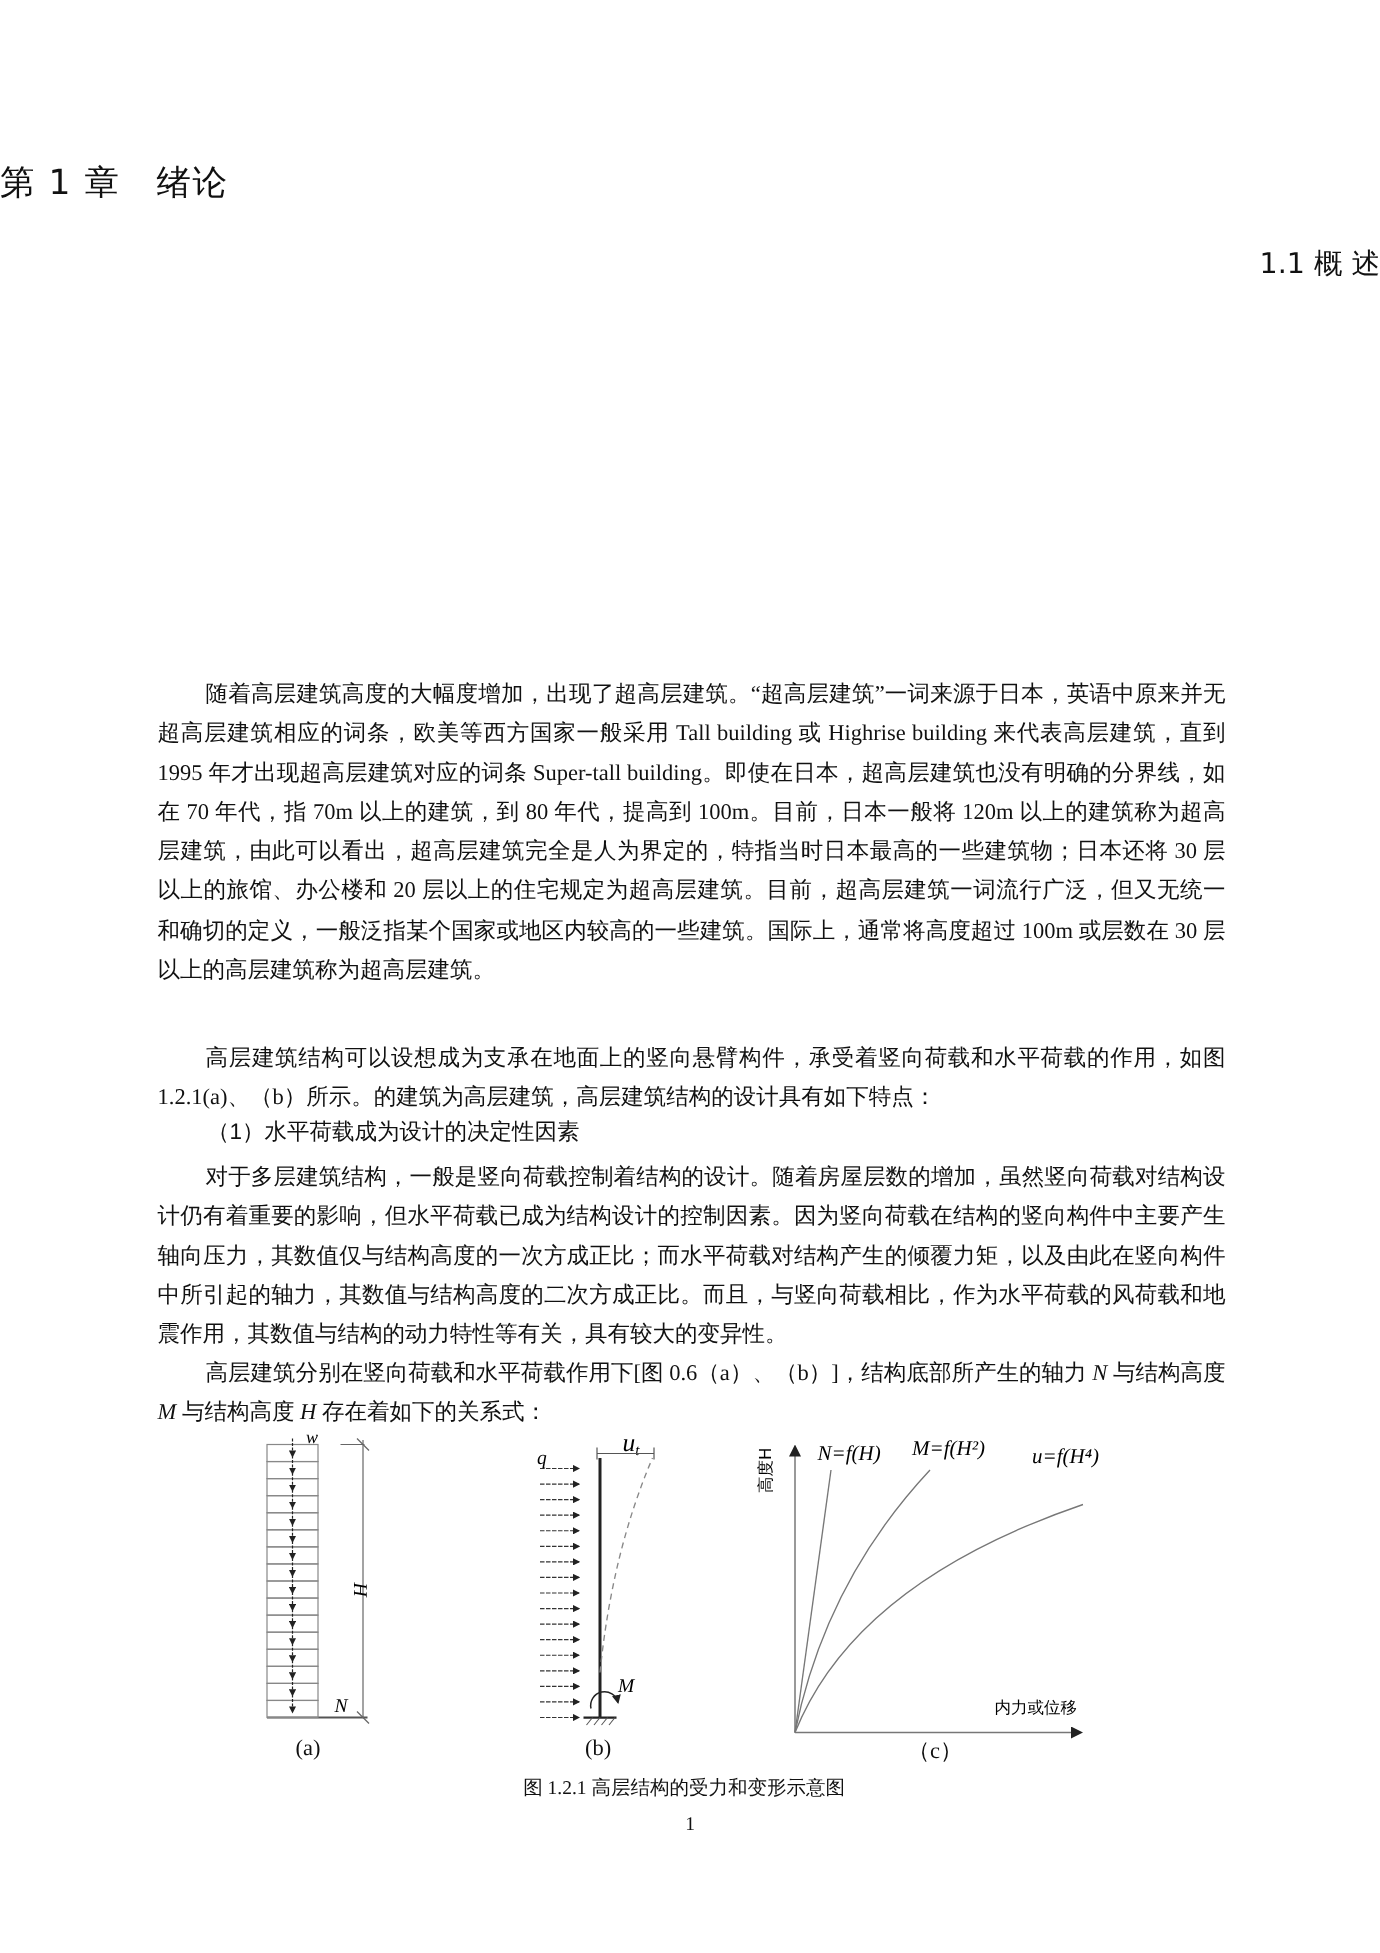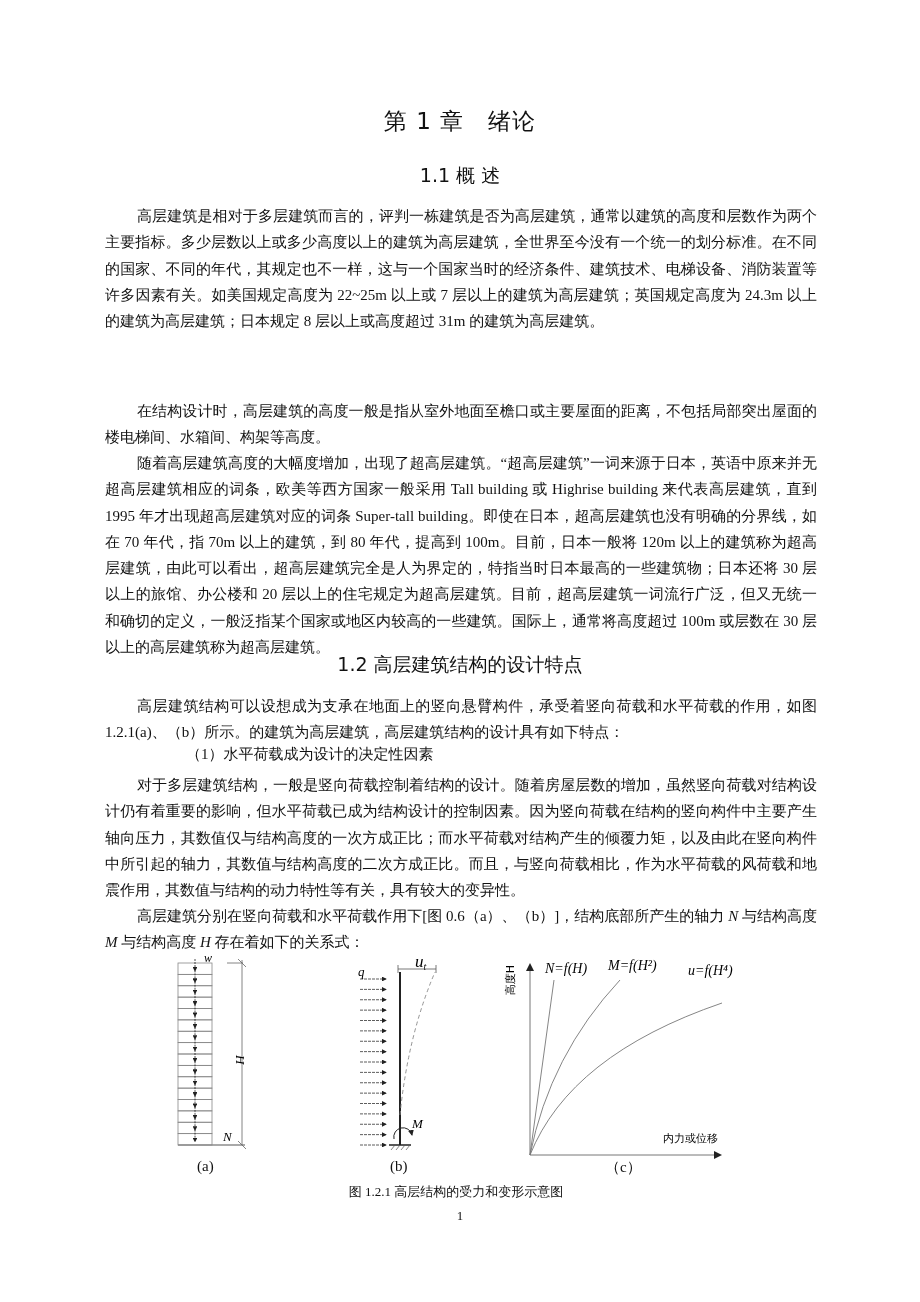--- a/index.html
+++ b/index.html
@@ -1,55 +1,52 @@
 <!DOCTYPE html>
 <html><head>
 <meta charset="utf-8">
 <style>
   html, body { margin:0; padding:0; background:#ffffff; }
   body { width:920px; height:1302px; position:relative; overflow:hidden;
          font-family: "Liberation Serif", "DejaVu Serif", serif; color:#111; }
   .page { position:absolute; left:0; top:0; width:920px; height:1302px; }
-  .chapter-title { position:absolute; top:106px; left:0; width:920px; text-align:center;
+  .chapter-title { position:absolute; top:106px; left:0; width:920px; 
          font-family:"DejaVu Sans", "Liberation Sans", sans-serif; font-size:23px; letter-spacing:1px; }
-  .section-title { position:absolute; left:0; width:920px; text-align:center;
+  .section-title { position:absolute; left:0; width:920px; text-align:right;
          font-family:"DejaVu Sans", "Liberation Sans", sans-serif; font-size:19px; }
   .sec-1-1 { top:163px; }
   .sec-1-2 { top:652px; }
   .para { position:absolute; left:105px; width:712px; font-size:15px; line-height:26.3px;
           text-align:justify; text-indent:32px; margin:0; }
   .p1 { top:203px; }
   .p2 { top:346px; }
   .p3 { top:398px; }
   .p4 { top:450px; }
   .p5 { top:693px; }
   .subhead { position:absolute; left:138px; top:745px; font-size:15px;
-             font-family:Liberation Serif, serif;margin-left:48px; }
+             font-family:Liberation Sans, sans-serif; }
   .p6 { top:772px; }
   .p7 { top:903px; }
   i.var { font-style:italic; }
   .figure { position:absolute; left:150px; top:945px; width:620px; height:235px; }
   .fig-label { position:absolute; font-size:15px; }
   .caption { position:absolute; top:1183px; left:0; width:912px; text-align:center; font-size:13px; }
   .page-num { position:absolute; top:1208px; left:0; width:920px; text-align:center; font-size:13px; }
 </style>
 </head>
 <body>
 
 <div class="page">
 
   <div class="chapter-title">第 1 章　绪论</div>
 
   <div class="section-title sec-1-1">1.1 概 述</div>
 
-  <p class="para p1">高层建筑是相对于多层建筑而言的，评判一栋建筑是否为高层建筑，通常以建筑的高度和层数作为两个主要指标。多少层数以上或多少高度以上的建筑为高层建筑，全世界至今没有一个统一的划分标准。在不同的国家、不同的年代，其规定也不一样，这与一个国家当时的经济条件、建筑技术、电梯设备、消防装置等许多因素有关。如美国规定高度为 22~25m 以上或 7 层以上的建筑为高层建筑；英国规定高度为 24.3m 以上的建筑为高层建筑；日本规定 8 层以上或高度超过 31m 的建筑为高层建筑。</p>
-  <p class="para p3">在结构设计时，高层建筑的高度一般是指从室外地面至檐口或主要屋面的距离，不包括局部突出屋面的楼电梯间、水箱间、构架等高度。</p>
   <p class="para p4">随着高层建筑高度的大幅度增加，出现了超高层建筑。“超高层建筑”一词来源于日本，英语中原来并无超高层建筑相应的词条，欧美等西方国家一般采用 Tall building 或 Highrise building 来代表高层建筑，直到 1995 年才出现超高层建筑对应的词条 Super-tall  building。即使在日本，超高层建筑也没有明确的分界线，如在 70 年代，指 70m 以上的建筑，到 80 年代，提高到 100m。目前，日本一般将 120m 以上的建筑称为超高层建筑，由此可以看出，超高层建筑完全是人为界定的，特指当时日本最高的一些建筑物；日本还将 30 层以上的旅馆、办公楼和 20 层以上的住宅规定为超高层建筑。目前，超高层建筑一词流行广泛，但又无统一和确切的定义，一般泛指某个国家或地区内较高的一些建筑。国际上，通常将高度超过 100m 或层数在 30 层以上的高层建筑称为超高层建筑。</p>
 
-  <div class="section-title sec-1-2">1.2  高层建筑结构的设计特点</div>
 
   <p class="para p5">高层建筑结构可以设想成为支承在地面上的竖向悬臂构件，承受着竖向荷载和水平荷载的作用，如图 1.2.1(a)、（b）所示。的建筑为高层建筑，高层建筑结构的设计具有如下特点：</p>
 
   <div class="subhead">（1）水平荷载成为设计的决定性因素</div>
 
   <p class="para p6">对于多层建筑结构，一般是竖向荷载控制着结构的设计。随着房屋层数的增加，虽然竖向荷载对结构设计仍有着重要的影响，但水平荷载已成为结构设计的控制因素。因为竖向荷载在结构的竖向构件中主要产生轴向压力，其数值仅与结构高度的一次方成正比；而水平荷载对结构产生的倾覆力矩，以及由此在竖向构件中所引起的轴力，其数值与结构高度的二次方成正比。而且，与竖向荷载相比，作为水平荷载的风荷载和地震作用，其数值与结构的动力特性等有关，具有较大的变异性。</p>
 
   <p class="para p7"><span>高层建筑分别在竖向荷载和水平荷载作用下[图 0.6（a）、（b）]，结构底部所产生的轴力 </span><i class="var">N</i><span> 与结构高度 </span><i class="var">M</i><span> 与结构高度 </span><i class="var">H</i><span> 存在着如下的关系式：</span></p>
 
   <div class="figure">

